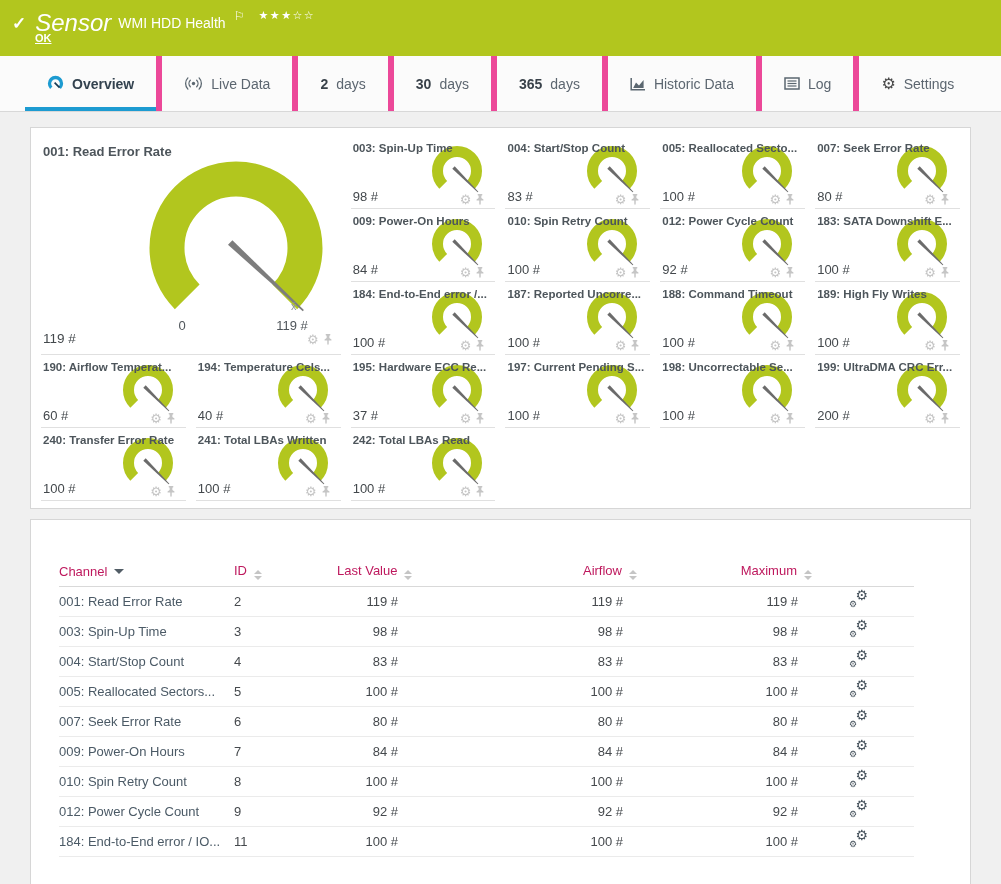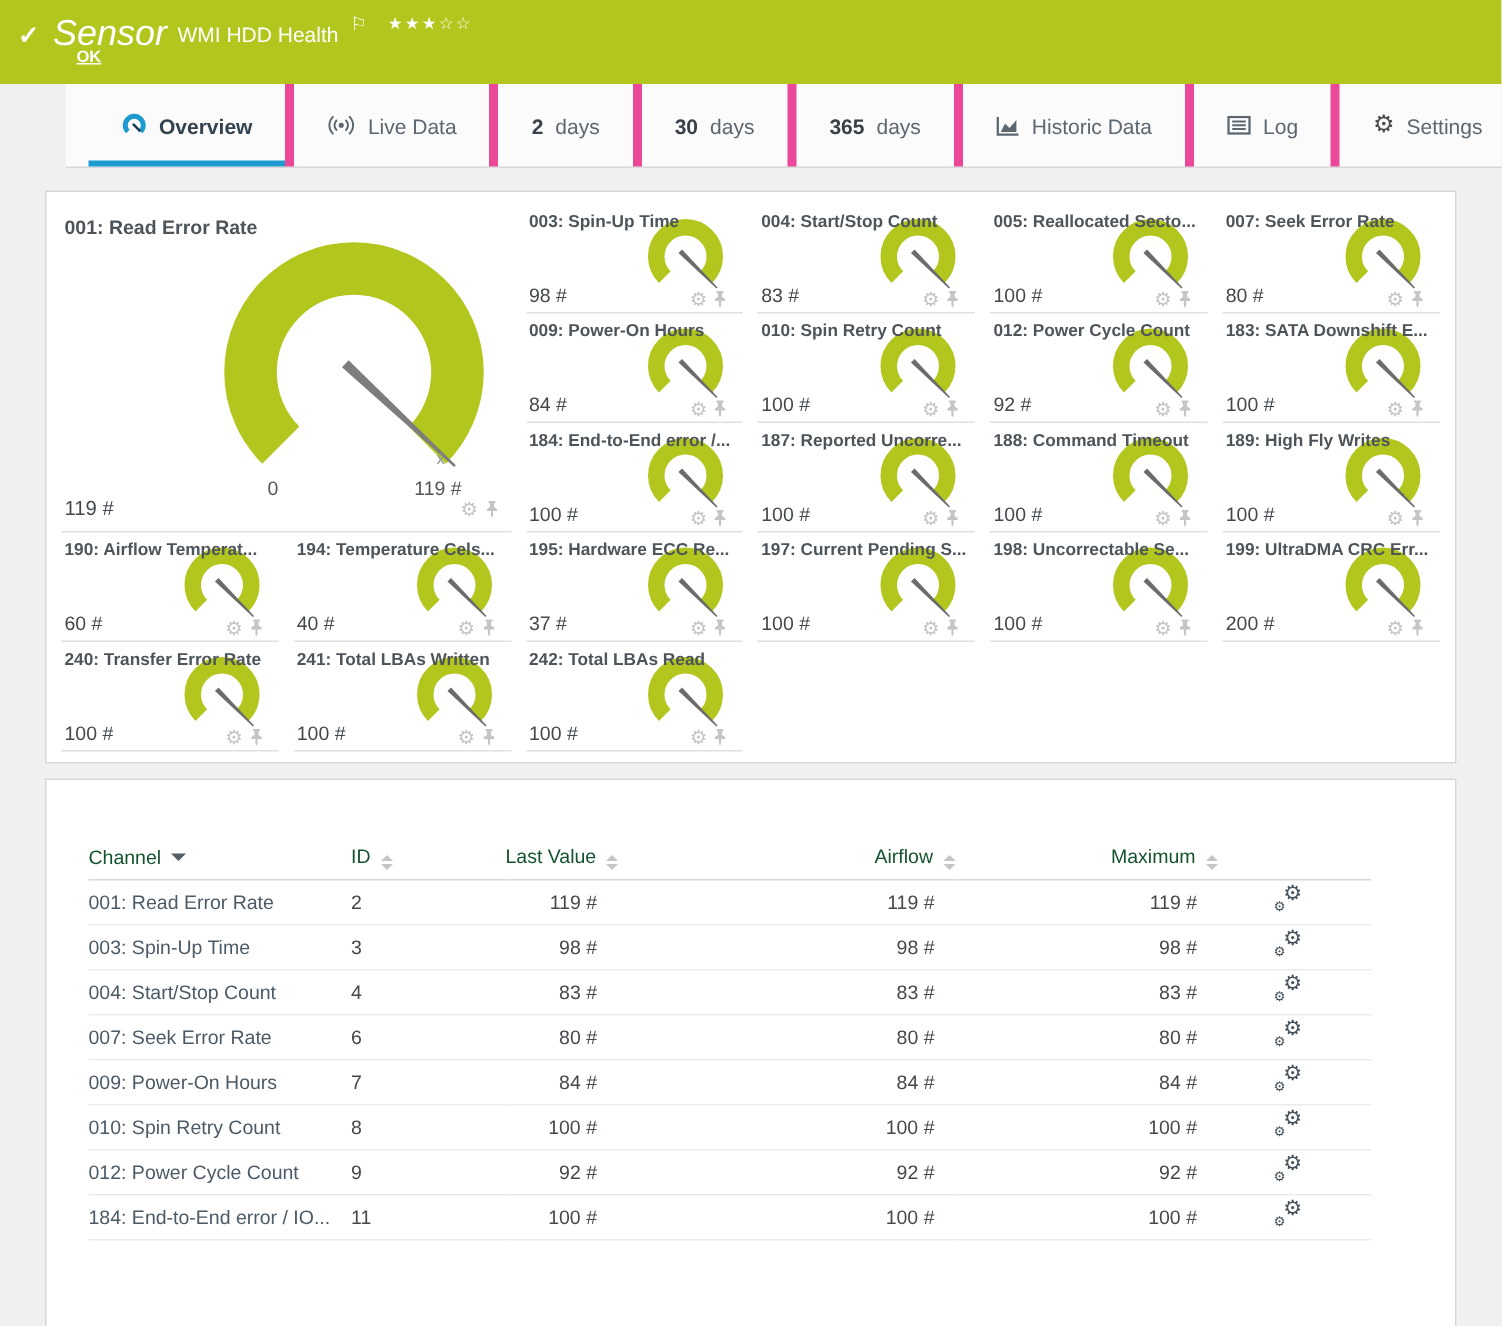--- a/index.html
+++ b/index.html
@@ -12,24 +12,24 @@
   }
 
   
   .topbar { position:relative; height:56px; background:#b2c61e; color:#fff; }
   .topbar-line1 { display:flex; align-items:center; padding:9px 0 0 12px; }
   .check { font-size:17px; font-weight:bold; margin-right:9px; }
   .sensor-type { font-style:italic; font-size:24px; margin-right:7px; }
   .sensor-title { font-size:14px; }
   .flag { font-size:12px; margin-left:8px; position:relative; top:-7px; }
   .stars { font-size:11px; letter-spacing:1.5px; margin-left:14px; position:relative; top:-8px; }
-  .status-ok { position:absolute; left:51px; top:32px; font-size:11px; font-weight:bold;text-decoration:underline; }
+  .status-ok { position:absolute; left:35px; top:32px; font-size:11px; font-weight:bold;text-decoration:underline; }
 
   
-  .tabbar { height:56px; background:#fbfbfb; border-bottom:1px solid #d8d8d8; display:flex; align-items:stretch; padding-left:15px;margin-left:44px; }
+  .tabbar { height:56px; background:#fbfbfb; border-bottom:1px solid #d8d8d8; display:flex; align-items:stretch; padding-left:25px; }
   .tab { display:flex; align-items:center; gap:8px; padding:0 22px; font-size:14px; color:#5c6670; cursor:pointer; border-left:6px solid #ec4899; white-space:nowrap; }
   .tab:first-child { border-left:none; }
   .tab.active { color:#33424f; font-weight:bold; border-bottom:4px solid #1d9bd1; padding-top:4px; }
   .tab .pre { font-weight:bold; color:#39424a; }
   .tab svg { flex:0 0 auto; }
 
   
   .content { padding:15px 30px 0; }
   .card { background:#fff; border:1px solid #d6d6d6; }
   .gauges-card { height:382px; }
@@ -51,21 +51,21 @@
   .dial-big { position:absolute; left:0; top:0; width:300px; height:219px; z-index:1; }
   .scale-min { position:absolute; left:129px; top:182px; width:24px; text-align:center; font-size:13px; color:#50565b; z-index:2; }
   .scale-max { position:absolute; left:223px; top:182px; width:56px; text-align:center; font-size:13px; color:#50565b; z-index:2; }
   .mean { position:absolute; left:250px; top:164px; font-size:11px; color:#8d9296; z-index:2; }
 
   
   .table-card { margin-top:10px; padding:38px 28px 0; height:420px; }
   table { border-collapse:collapse; width:855px; font-size:13px; table-layout:fixed; }
   col.c-ch { width:175px; } col.c-id { width:103px; } col.c-lv { width:75px; }
   col.c-min { width:225px; } col.c-max { width:175px; } col.c-ico { width:102px; }
-  th { height:28px; border-bottom:1px solid #d9d9d9; font-weight:normal; font-size:13px; color:#14532d; text-align:left; padding:0; cursor:pointer; white-space:nowrap; }
+  th { height:28px; border-bottom:1px solid #d9d9d9; font-weight:normal; font-size:13px; color:#be185d; text-align:left; padding:0; cursor:pointer; white-space:nowrap; }
   th.num { text-align:right; }
   td { height:30px; border-bottom:1px solid #ebebeb; padding:0; color:#45494d; white-space:nowrap; overflow:hidden; }
   td.num { text-align:right; padding-right:14px; }
   td.ch { color:#4b5a66; cursor:pointer; }
   td.ico { text-align:right; padding-right:46px; }
 
   .sort { display:inline-flex; flex-direction:column; margin-left:7px; vertical-align:1px; }
   .sort i { display:block; width:0; height:0; border-left:4px solid transparent; border-right:4px solid transparent; }
   .sort .up { border-bottom:4px solid #c5c5c5; margin-bottom:2px; }
   .sort .dn { border-top:4px solid #c5c5c5; }
@@ -510,20 +510,28 @@
         </tr>
         <tr>
           <td class="ch">004: Start/Stop Count</td>
           <td>4</td>
           <td class="num">83 #</td>
           <td class="num">83 #</td>
           <td class="num">83 #</td>
           <td class="ico"><span class="gears"><span class="g1">⚙</span><span class="g2">⚙</span></span></td>
         </tr>
         <tr>
+          <td class="ch">005: Reallocated Sectors...</td>
+          <td>5</td>
+          <td class="num">100 #</td>
+          <td class="num">100 #</td>
+          <td class="num">100 #</td>
+          <td class="ico"><span class="gears"><span class="g1">⚙</span><span class="g2">⚙</span></span></td>
+        </tr>
+        <tr>
           <td class="ch">007: Seek Error Rate</td>
           <td>6</td>
           <td class="num">80 #</td>
           <td class="num">80 #</td>
           <td class="num">80 #</td>
           <td class="ico"><span class="gears"><span class="g1">⚙</span><span class="g2">⚙</span></span></td>
         </tr>
         <tr>
           <td class="ch">009: Power-On Hours</td>
           <td>7</td>

